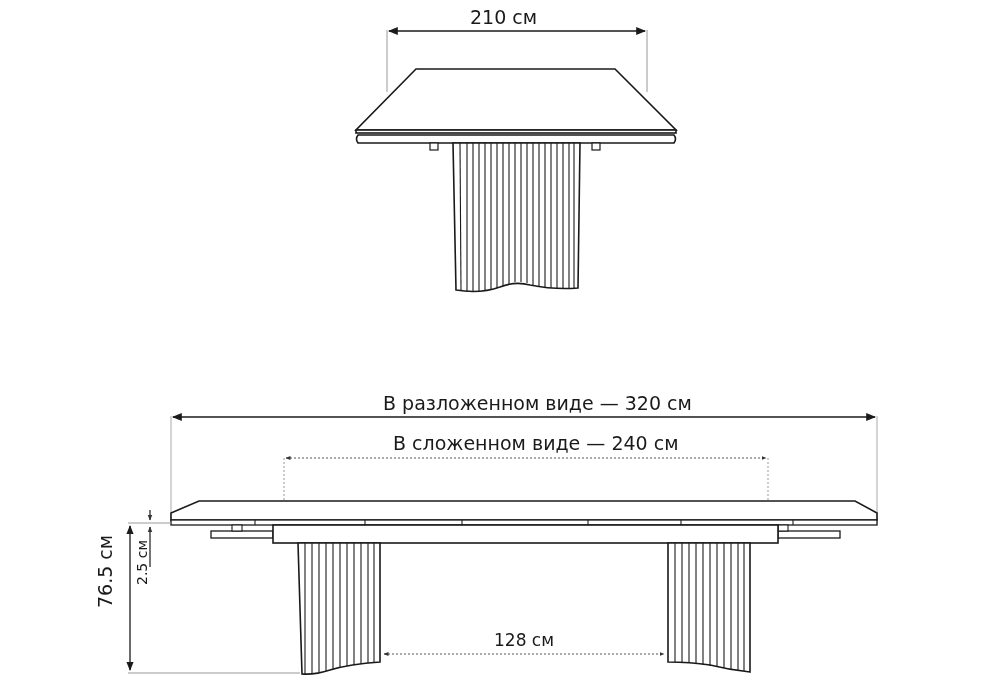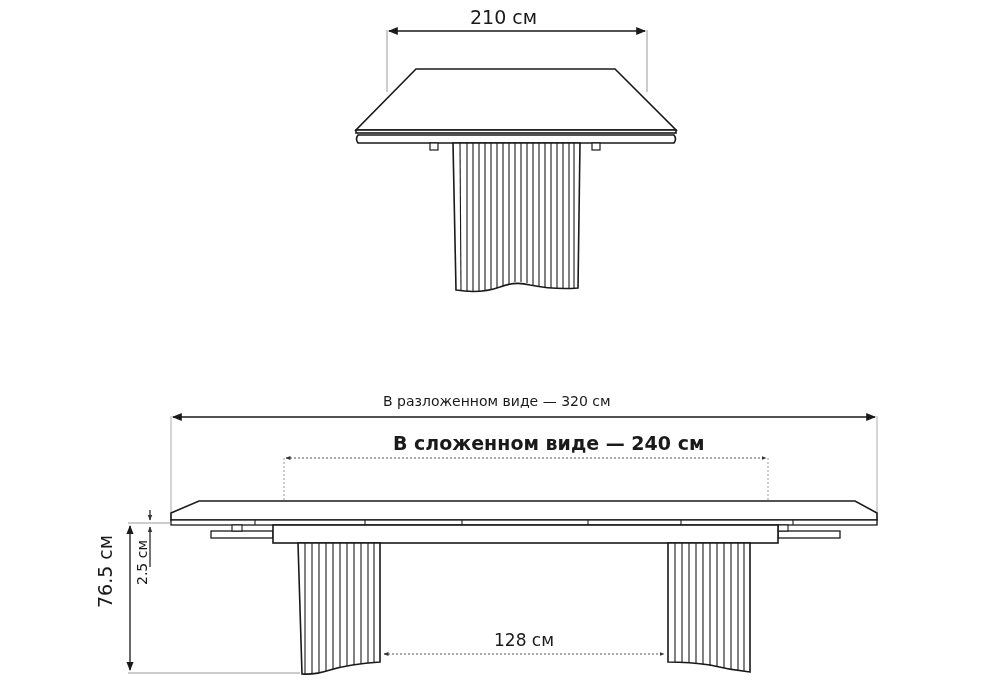--- a/index.html
+++ b/index.html
@@ -1,22 +1,22 @@
 <!DOCTYPE html>
 <html><head>
 <meta charset="utf-8">
 <style>
   html, body { margin:0; padding:0; background:#ffffff; }
   body { width:1000px; height:700px; position:relative; overflow:hidden;
          font-family:"DejaVu Sans", "Liberation Sans", sans-serif; }
   svg { position:absolute; left:0; top:0; }
   .lbl { position:absolute; color:#1a1a1a; white-space:nowrap; line-height:1; }
   .lbl-top { left:470px; top:8px; font-size:19px; }
-  .lbl-exp { left:383px; top:394px; font-size:14px; }
-  .lbl-fold { left:393px; top:434px; font-size:19px;font-weight:bold; }
+  .lbl-exp { left:383px; top:394px; font-size:19px; }
+  .lbl-fold { left:393px; top:434px; font-size:19px; }
   .lbl-legs { left:494px; top:632px; font-size:17px; }
   .lbl-h { left:96px; top:608px; font-size:19px; transform:rotate(-90deg); transform-origin:left top; width:0; }
   .lbl-t { left:135px; top:585px; font-size:14px; transform:rotate(-90deg); transform-origin:left top; }
 </style>
 </head>
 <body>
 
 <svg width="1000" height="700" viewBox="0 0 1000 700">
   <defs>
     <marker id="arr" viewBox="0 0 10 10" refX="9" refY="5" markerWidth="7" markerHeight="7" orient="auto-start-reverse">

